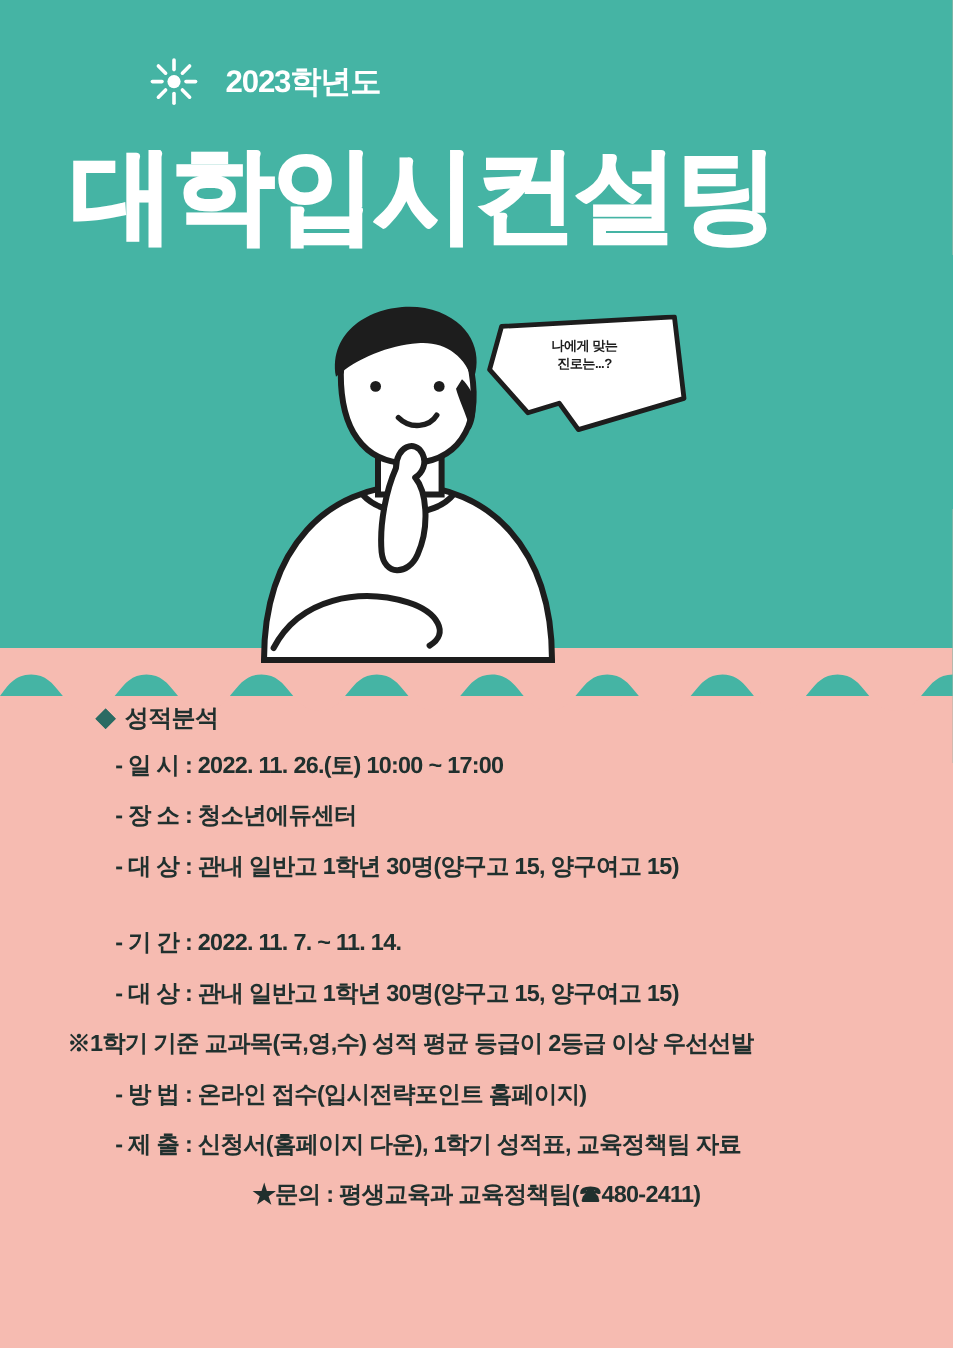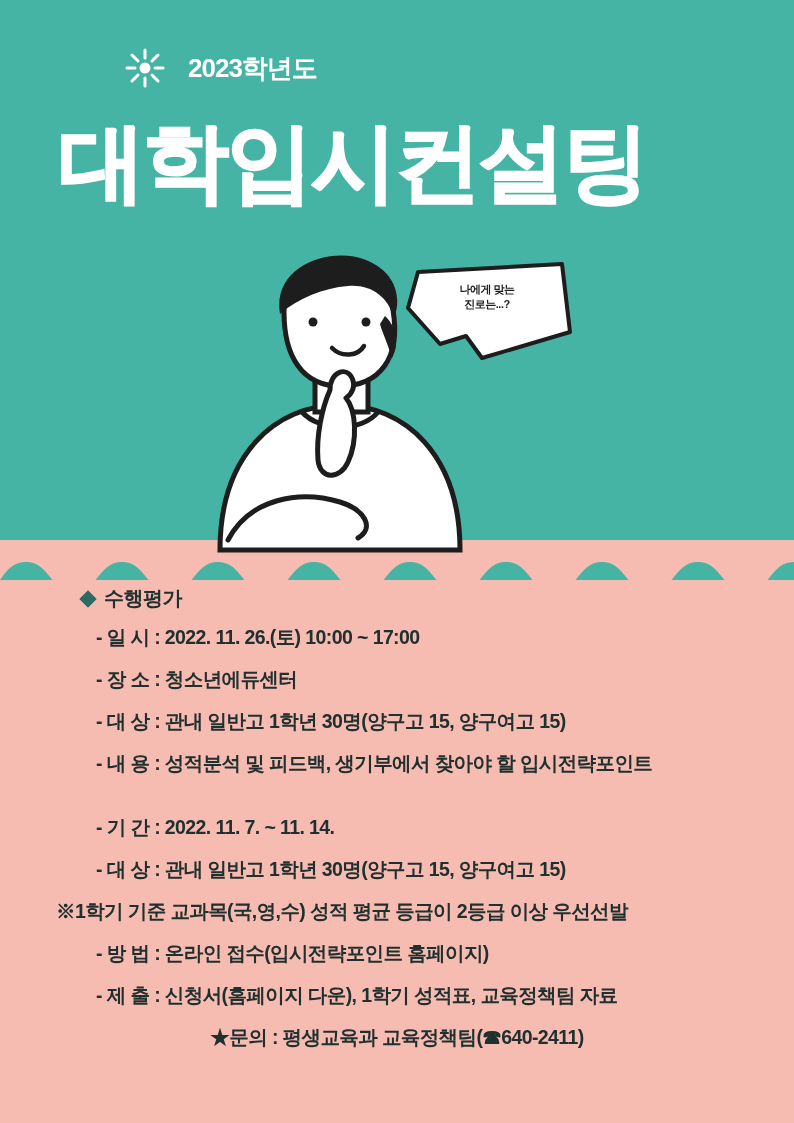--- a/index.html
+++ b/index.html
@@ -248,34 +248,33 @@
   <div class="bubble-text">
     <div>나에게 맞는</div>
     <div>진로는...?</div>
   </div>
 
   <div class="content">
 
     <div class="section">
       <div class="section-head">
         <span class="diamond"></span>
-        <span>수행평가</span>
+        <span>성적분석</span>
       </div>
       <div class="line">- 일 시 : 2022. 11. 26.(토) 10:00 ~ 17:00</div>
       <div class="line">- 장 소 : 청소년에듀센터</div>
       <div class="line">- 대 상 : 관내 일반고 1학년 30명(양구고 15, 양구여고 15)</div>
-      <div class="line">- 내 용 : 성적분석 및 피드백, 생기부에서 찾아야 할 입시전략포인트</div>
     </div>
 
     <div class="gap"></div>
 
     <div class="section">
       <div class="line">- 기 간 : 2022. 11. 7. ~ 11. 14.</div>
       <div class="line">- 대 상 : 관내 일반고 1학년 30명(양구고 15, 양구여고 15)</div>
       <div class="line note">※1학기 기준 교과목(국,영,수) 성적 평균 등급이 2등급 이상 우선선발</div>
       <div class="line">- 방 법 : 온라인 접수(입시전략포인트 홈페이지)</div>
       <div class="line">- 제 출 : 신청서(홈페이지 다운), 1학기 성적표, 교육정책팀 자료</div>
     </div>
 
-    <div class="footer">★문의 : 평생교육과 교육정책팀(☎640-2411)</div>
+    <div class="footer">★문의 : 평생교육과 교육정책팀(☎480-2411)</div>
   </div>
 
 </div>
 
 </body></html>

